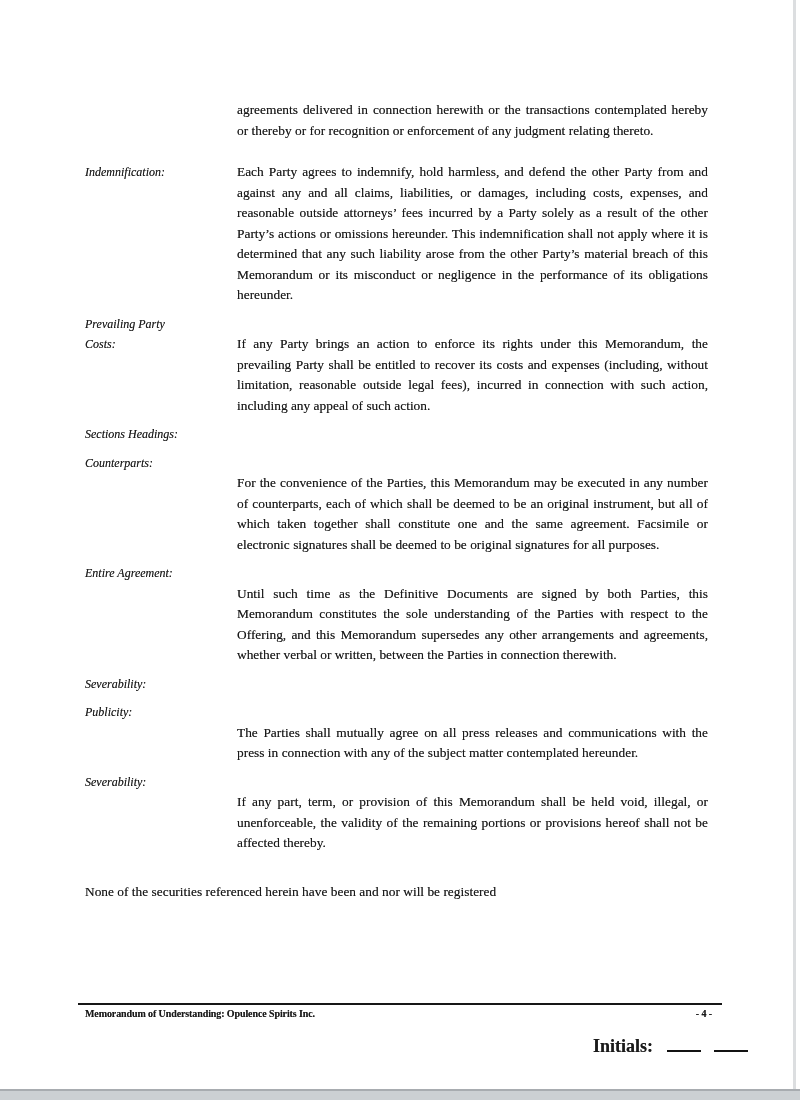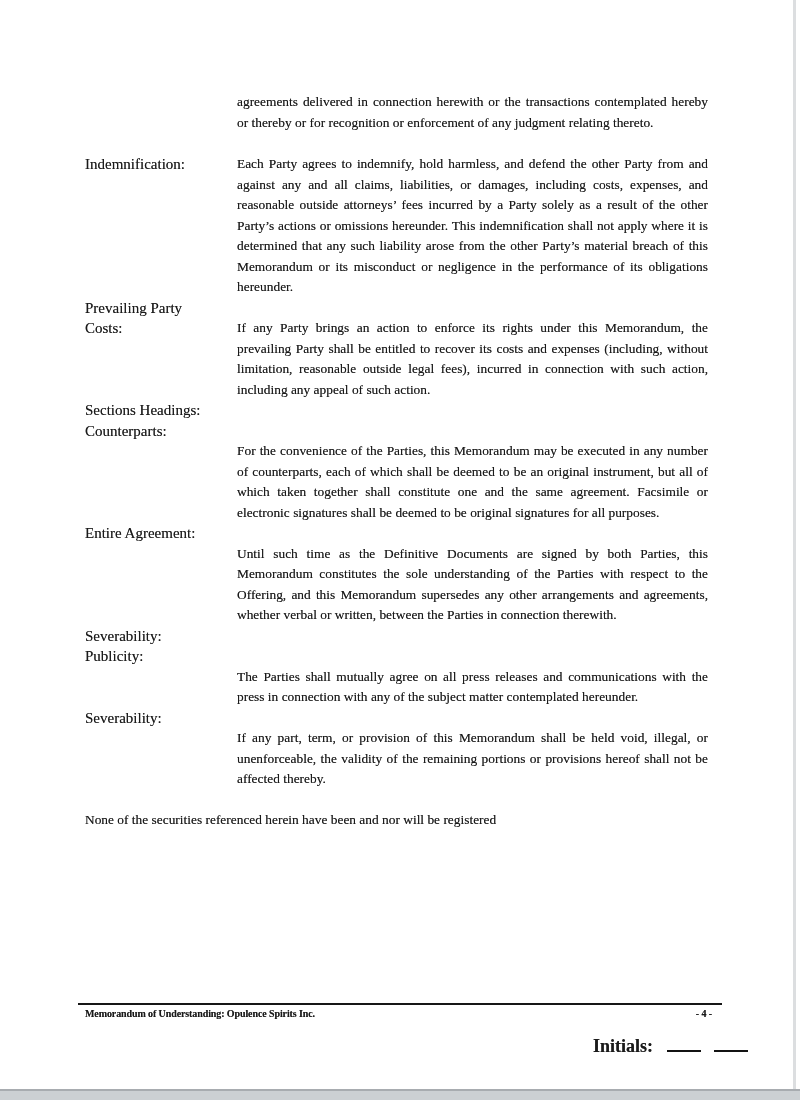--- a/index.html
+++ b/index.html
@@ -12,26 +12,27 @@
     font-family: "Liberation Serif", "DejaVu Serif", serif;
     color: #1a1a1a;
     text-shadow: 0 0 0.45px rgba(10,10,10,0.55);
   }
   .content {
     position: absolute;
     left: 85px;
     top: 92px;
     width: 623px;
   }
-  .row { display: flex; margin-top: 0; }
+  .row { display: flex; margin-top: 8px; }
   .row.first-indent { margin-top: 21px; }
   .label-col {
     width: 152px;
     flex: none;
-    font-size: 15px;
+    font-style: italic;
+    font-size: 12px;
     line-height: 20.5px;
     white-space: pre-line;
   }
   .body-col {
     width: 471px;
     flex: none;
     font-size: 13.4px;
     line-height: 20.5px;
     text-align: justify;
   }

